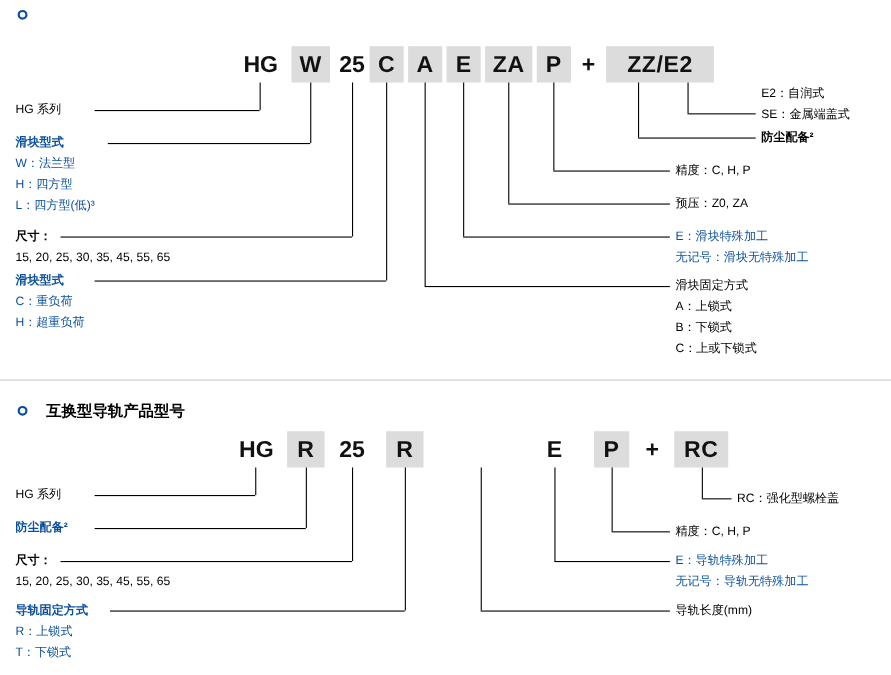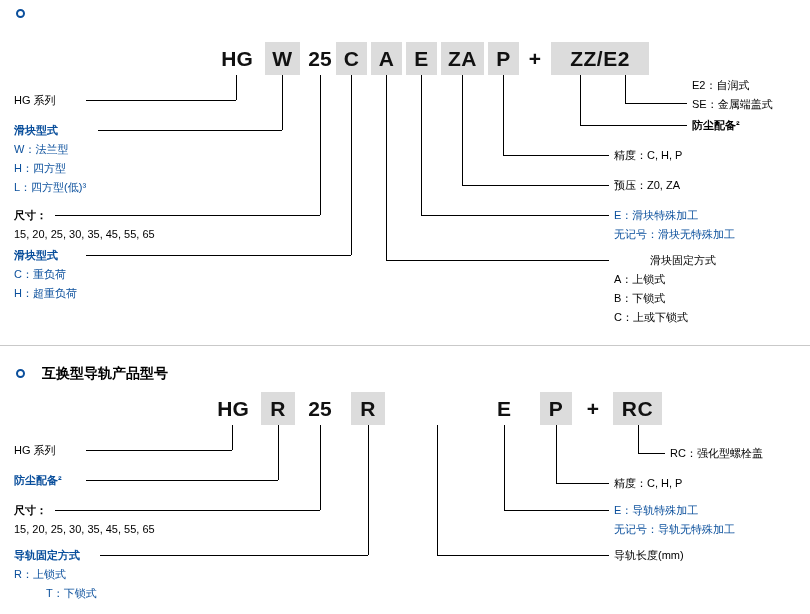--- a/index.html
+++ b/index.html
@@ -156,21 +156,21 @@
 
   <div class="lbl lbl-black lbl-bold" style="left:692px; top:118px;">防尘配备²</div>
 
   <div class="lbl lbl-black" style="left:614px; top:148px;">精度：C, H, P</div>
 
   <div class="lbl lbl-black" style="left:614px; top:178px;">预压：Z0, ZA</div>
 
   <div class="lbl lbl-blue" style="left:614px; top:208px;">E：滑块特殊加工</div>
   <div class="lbl lbl-blue" style="left:614px; top:227px;">无记号：滑块无特殊加工</div>
 
-  <div class="lbl lbl-black" style="left:650px; top:253px;">滑块固定方式</div>
+  <div class="lbl lbl-black" style="left:614px; top:253px;">滑块固定方式</div>
   <div class="lbl lbl-black" style="left:614px; top:272px;text-align:center;">A：上锁式</div>
   <div class="lbl lbl-black" style="left:614px; top:291px;">B：下锁式</div>
   <div class="lbl lbl-black" style="left:614px; top:310px;">C：上或下锁式</div>
 
   <div class="divider" style="left:0px; top:345px; width:810px;"></div>
 
   <div class="bullet-ring" style="left:16px; top:369px;"></div>
   <div class="section-title" style="left:42px; top:365px;">互换型导轨产品型号</div>
 
   <div class="code-plain" style="left:205px; top:392px; width:56px;">HG</div>
@@ -208,21 +208,21 @@
 
   <div class="lbl lbl-black" style="left:14px; top:443px;">HG 系列</div>
 
   <div class="lbl lbl-blue lbl-bold" style="left:14px; top:473px;">防尘配备²</div>
 
   <div class="lbl lbl-black lbl-bold" style="left:14px; top:503px;">尺寸：</div>
   <div class="lbl lbl-black" style="left:14px; top:522px;">15, 20, 25, 30, 35, 45, 55, 65</div>
 
   <div class="lbl lbl-blue lbl-bold" style="left:14px; top:548px;">导轨固定方式</div>
   <div class="lbl lbl-blue" style="left:14px; top:567px;">R：上锁式</div>
-  <div class="lbl lbl-blue" style="left:14px; top:586px;margin-left:32px;">T：下锁式</div>
+  <div class="lbl lbl-blue" style="left:14px; top:586px;">T：下锁式</div>
 
   <div class="lbl lbl-black" style="left:670px; top:446px;">RC：强化型螺栓盖</div>
 
   <div class="lbl lbl-black" style="left:614px; top:476px;">精度：C, H, P</div>
 
   <div class="lbl lbl-blue" style="left:614px; top:503px;">E：导轨特殊加工</div>
   <div class="lbl lbl-blue" style="left:614px; top:522px;">无记号：导轨无特殊加工</div>
 
   <div class="lbl lbl-black" style="left:614px; top:548px;">导轨长度(mm)</div>
 

